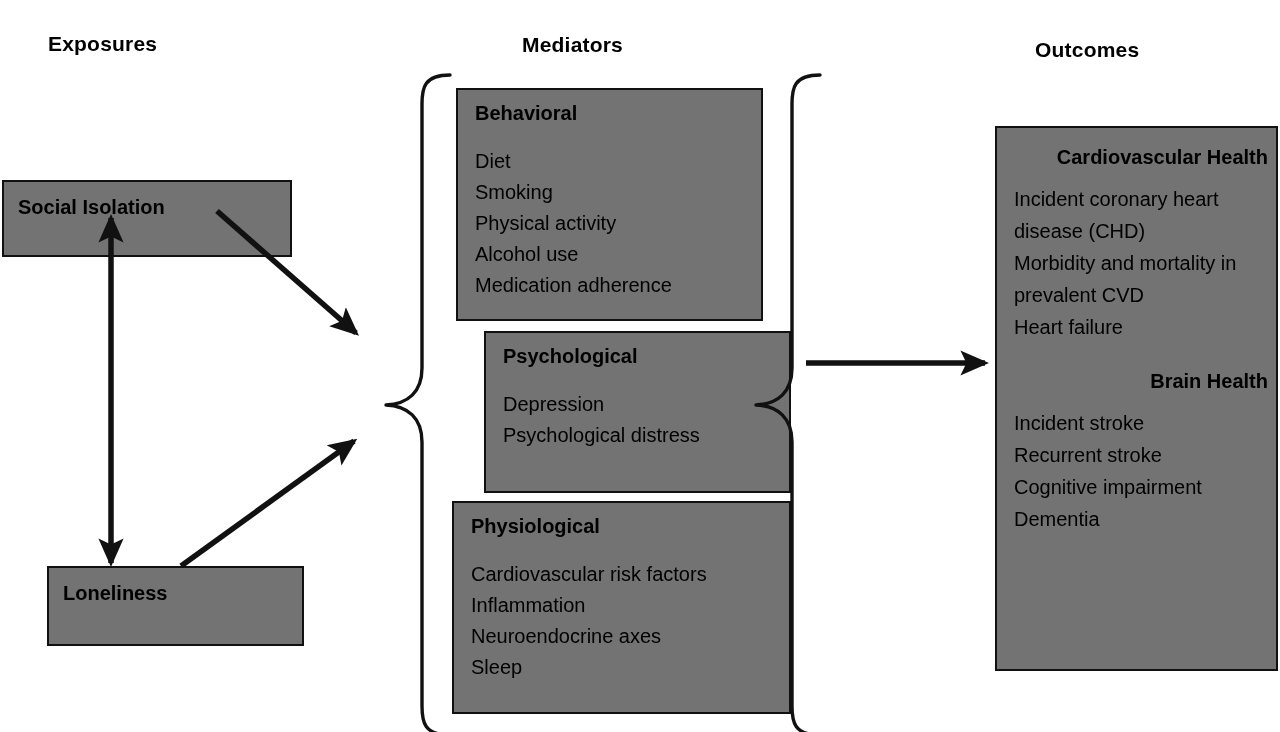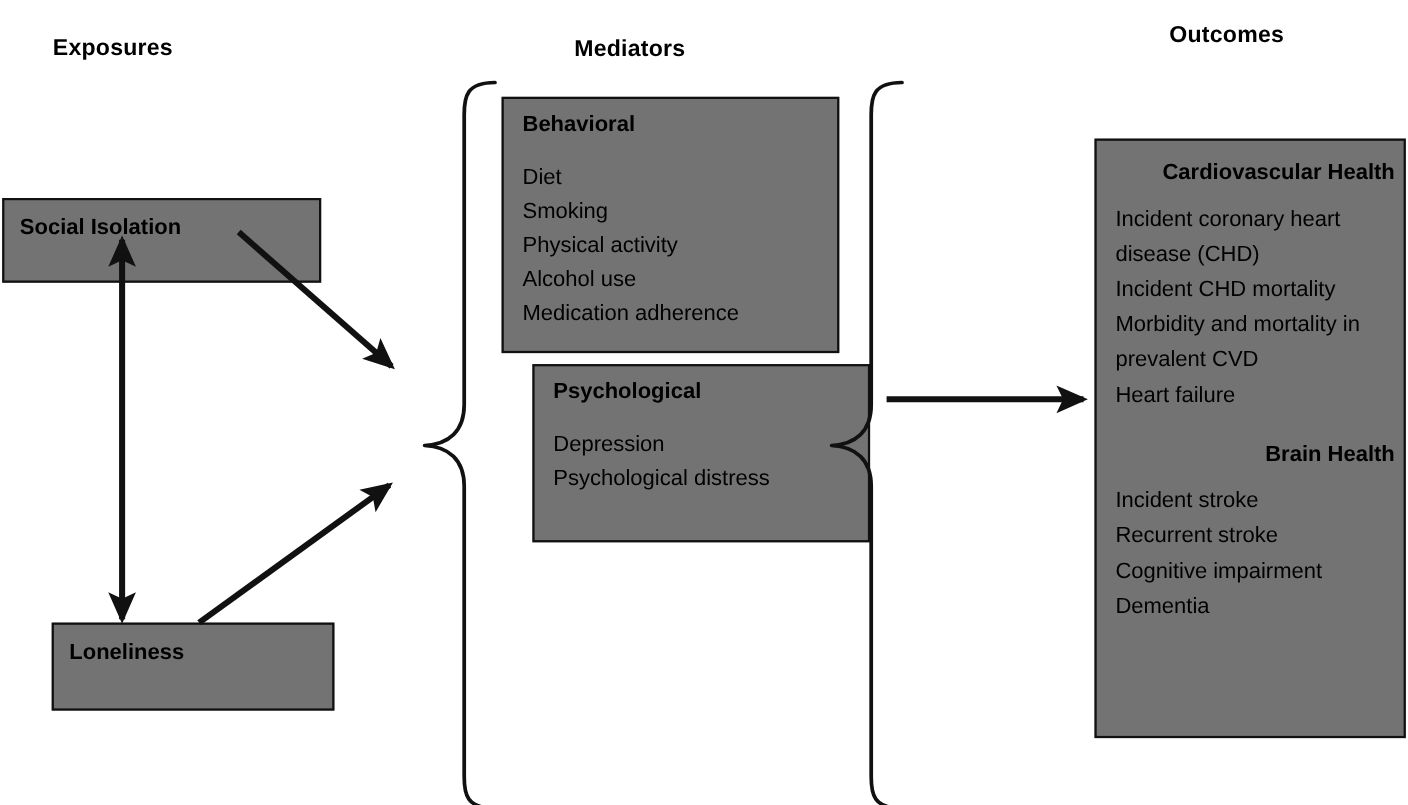--- a/index.html
+++ b/index.html
@@ -21,21 +21,21 @@
   .col-header {
     position: absolute;
     font-size: 21px;
     font-weight: bold;
     letter-spacing: 0.2px;
     white-space: nowrap;
     color: #000;
   }
   #hdr-exposures { left: 48px;  top: 32px; text-align: center; }
   #hdr-mediators { left: 522px; top: 33px; }
-  #hdr-outcomes  { left: 1035px;top: 20px; margin-left: 28px; }
+  #hdr-outcomes  { left: 1035px;top: 38px; }
 
   
   .boxrect {
     position: absolute;
     box-sizing: border-box;
     border: 2.5px solid #111;
     background: #737373;
   }
 
   
@@ -136,26 +136,34 @@
   </div>
 
   <div class="boxrect" id="box-psychological">
     <div class="med-title">Psychological</div>
     <div class="med-list">
       <div class="li">Depression</div>
       <div class="li">Psychological distress</div>
     </div>
   </div>
 
+  <div class="boxrect" id="box-physiological">
+    <div class="med-title">Physiological</div>
+    <div class="med-list">
+      <div class="li">Cardiovascular risk factors</div>
+      <div class="li">Inflammation</div>
+      <div class="li">Neuroendocrine axes</div>
+      <div class="li">Sleep</div>
+    </div>
+  </div>
 
   <div class="boxrect" id="box-outcomes">
     <div class="out-body">
       <div class="out-section-title">Cardiovascular Health</div>
       <div>Incident coronary heart disease (CHD)</div>
-      <div>Incident CHD mortality</div>
       <div>Morbidity and mortality in prevalent CVD</div>
       <div>Heart failure</div>
 
       <div class="out-gap"></div>
 
       <div class="out-section-title">Brain Health</div>
       <div>Incident stroke</div>
       <div>Recurrent stroke</div>
       <div>Cognitive impairment</div>
       <div>Dementia</div>

